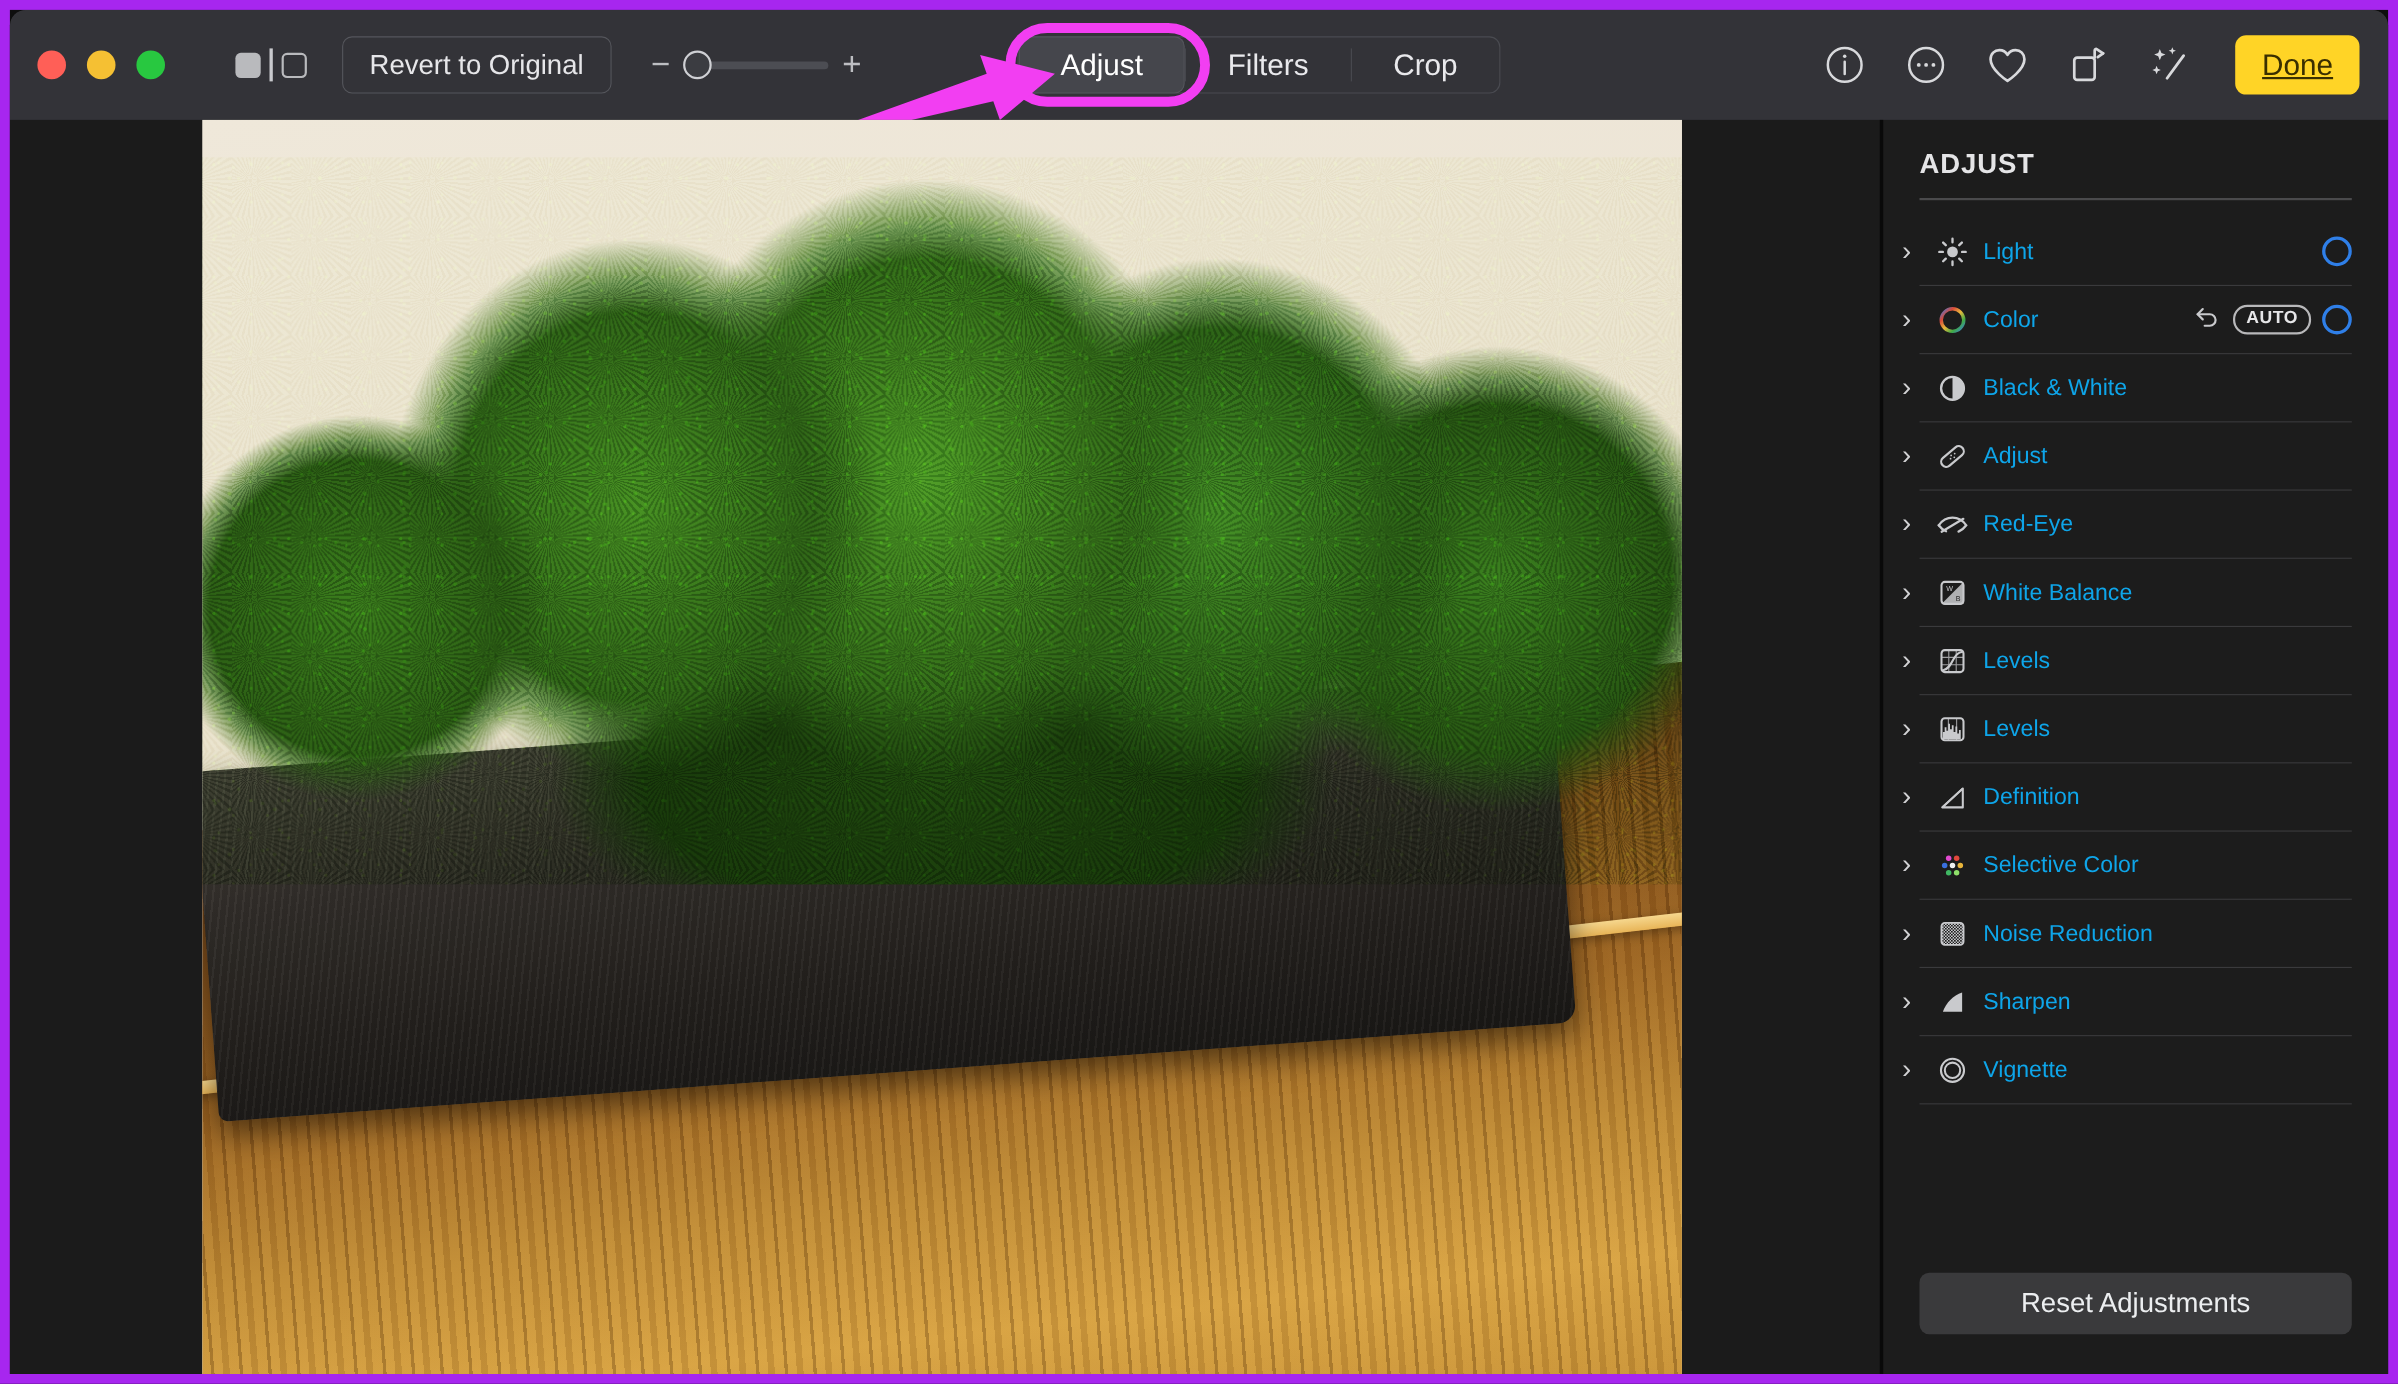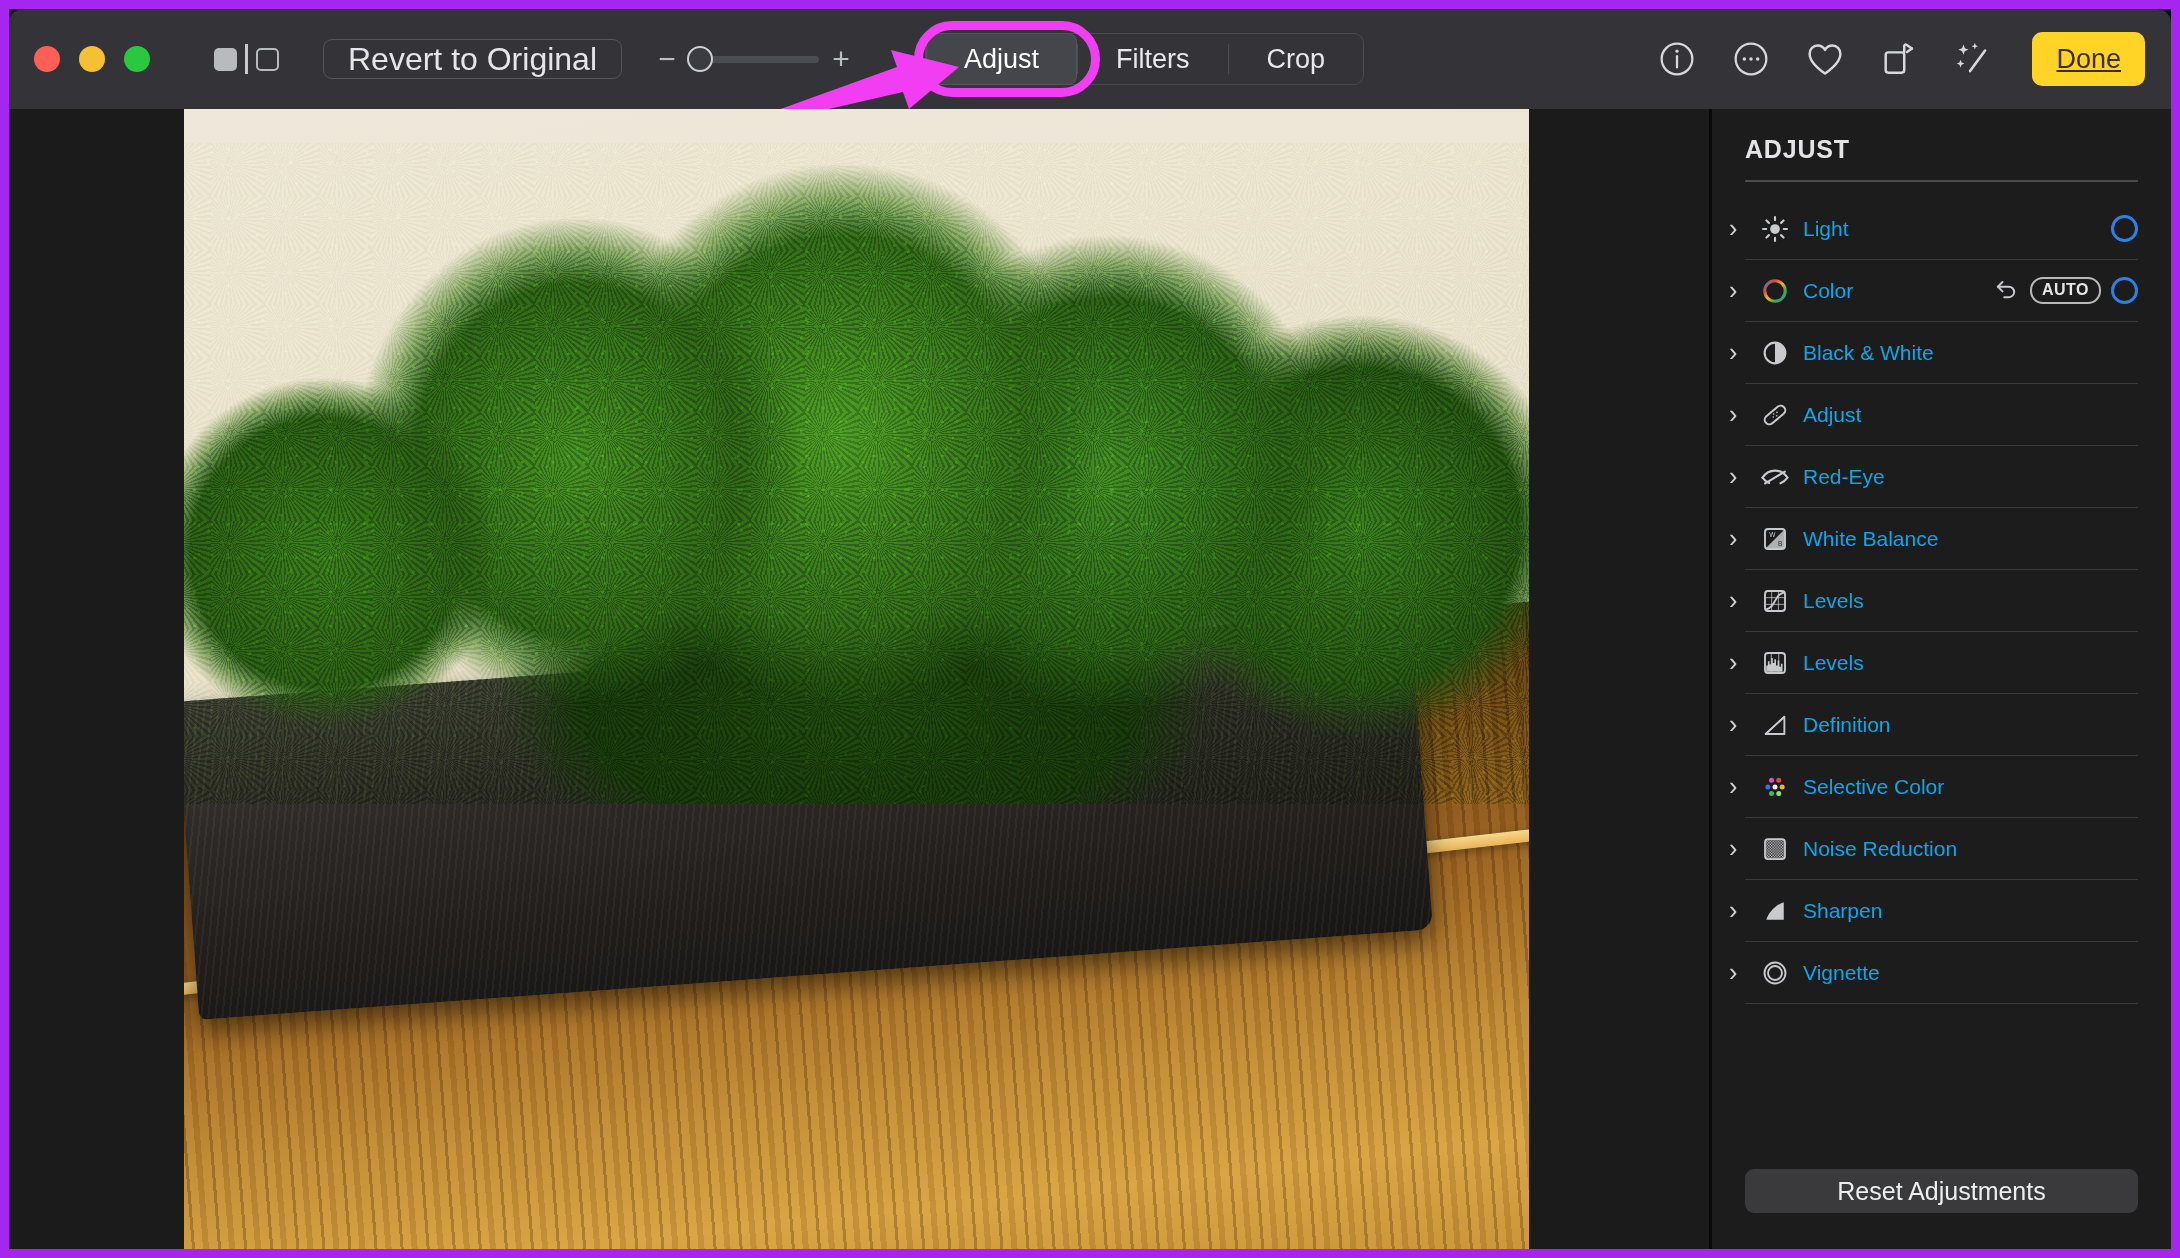--- a/index.html
+++ b/index.html
@@ -41,25 +41,25 @@
   .tl.red{background:#ff5f57;} .tl.yellow{background:#f5c033;} .tl.green{background:#28c840;}
 
   
   #compare-toggle { margin-left:64px; display:flex; align-items:center; gap:0; }
   .cmp-filled { width:23px; height:23px; border-radius:5px; background:#b9babd; }
   .cmp-bar { width:3px; height:30px; background:#c9cace; margin:0 8px; }
   .cmp-outline { width:23px; height:23px; border-radius:5px; border:2.5px solid #b9babd; }
 
   
   #revert-btn {
-    margin-left:44px;
-    height:40px; padding:0 24px;
+    margin-left:32px;
+    height:52px; padding:0 24px;
     display:flex; align-items:center;
     border:1px solid #55565c; border-radius:9px;
-    color:#e6e6e9; font-size:32px; background:transparent;
+    color:#e6e6e9; font-size:25px; background:transparent;
     white-space:nowrap;
   }
 
   
   #zoom-group { margin-left:36px; display:flex; align-items:center; gap:13px; }
   .zs-sign { color:#bdbec2; font-size:30px; line-height:1; width:18px; text-align:center; }
   #zoom-track-wrap { position:relative; width:130px; height:28px; display:flex; align-items:center; }
   #zoom-track { width:130px; height:7px; border-radius:4px; background:#4c4d53; }
   #zoom-thumb {
     position:absolute; left:-2px; top:1px;
@@ -208,21 +208,21 @@
   .adj-right { margin-left:auto; display:flex; align-items:center; gap:10px; }
   .auto-badge {
     border:2px solid #b8b8ba; border-radius:13px;
     color:#e6e6e8; font-size:16px; font-weight:bold; letter-spacing:.5px;
     padding:2px 10px 3px 10px;
   }
   .blue-ring { width:27px; height:27px; border-radius:50%; border:3px solid #2f7fe8; }
 
   #reset-wrap { padding:0 33px 36px 33px; }
   #reset-btn {
-    width:100%; height:44px;
+    width:100%; height:56px;
     background:#3a3a3c; color:#eceef0;
     border:none; border-radius:9px; font-size:25px;
     display:flex; align-items:center; justify-content:center;
   }
 </style>
 </head>
 <body>
 
 <div id="frame">
   <div id="window">

